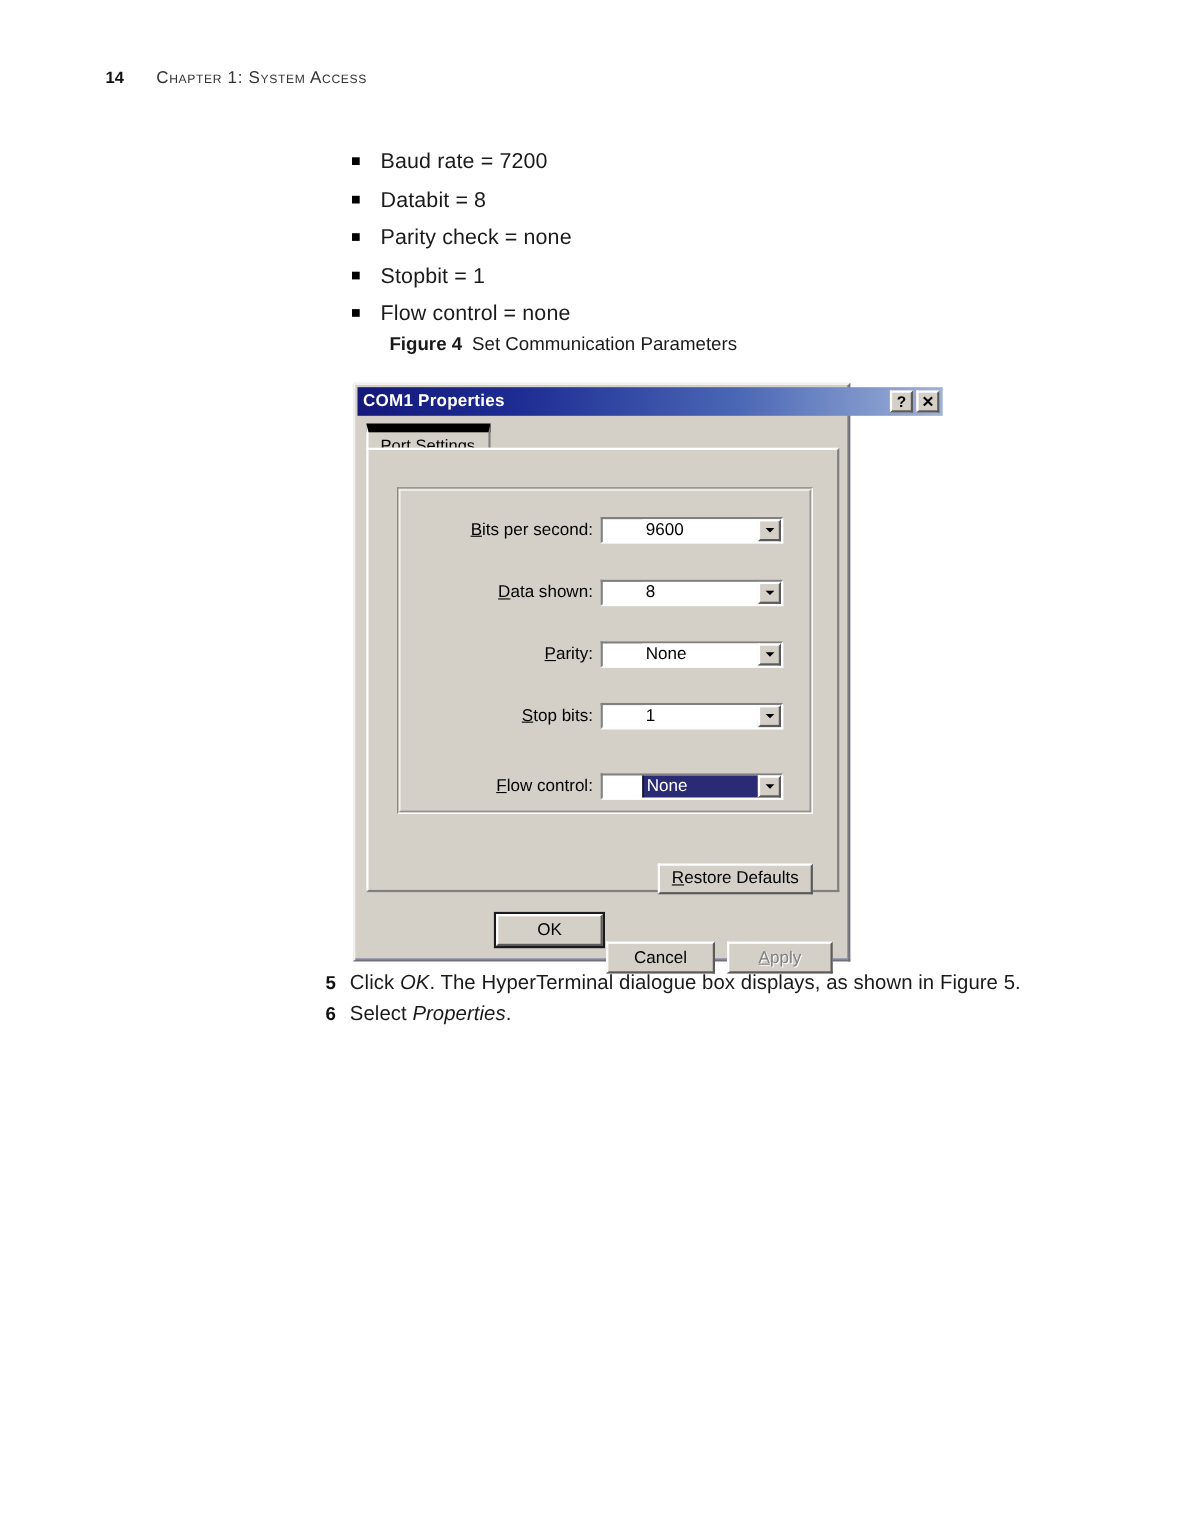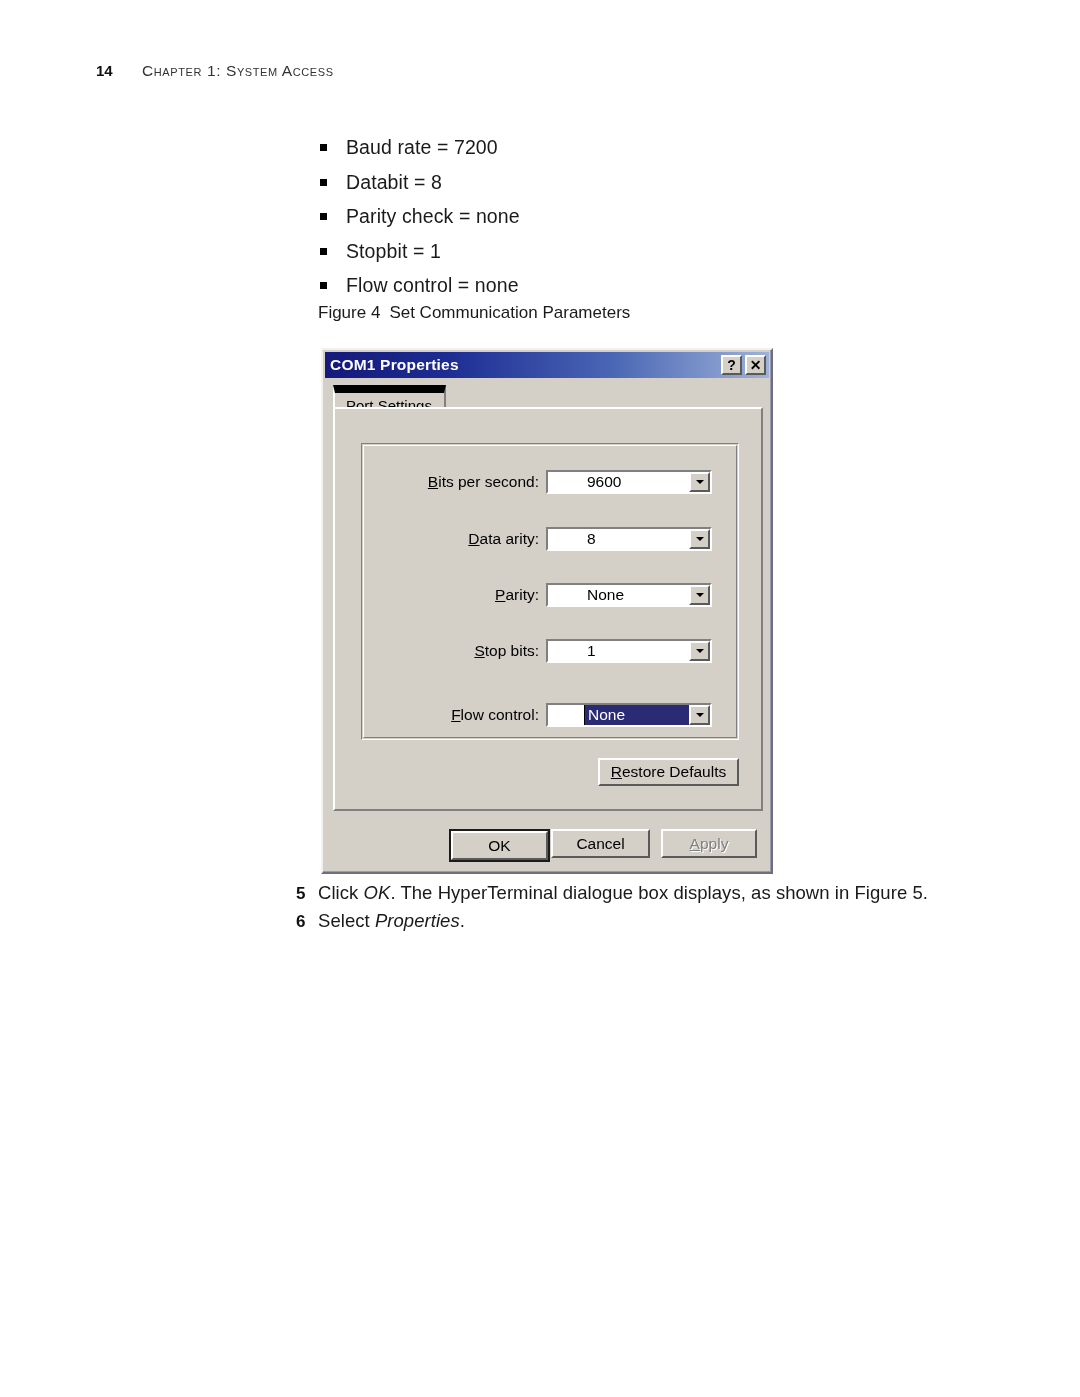--- a/index.html
+++ b/index.html
@@ -74,21 +74,22 @@
 
   
   .figure-caption {
     position: absolute;
     left: 318px;
     top: 303px;
     font-size: 17px;
     color: #1a1a1a;
   }
   .figure-caption b {
-    font-weight: normal;
+    font-weight: bold;
+    margin-left: 36px;
   }
   .figure-caption .cap-text {
     margin-left: 9px;
   }
 
   
   .dialog {
     position: absolute;
     left: 321px;
     top: 348px;
@@ -108,21 +109,21 @@
     border-right: 1px solid #9a9aae;
     border-bottom: 1px solid #9a9aae;
     box-sizing: border-box;
     pointer-events: none;
   }
 
   
   .titlebar {
     position: absolute;
     left: 2px; top: 2px;
-    width: 444px;
+    width: 532px;
     height: 26px;
     background: linear-gradient(to right, #14197a 0%, #1e2d93 28%, #4a67b5 65%, #9fb2d8 100%);
     display: flex;
     align-items: center;
     padding: 0 3px 0 5px;
     box-sizing: border-box;
   }
   .titlebar-text {
     color: #ffffff;
     font-size: 15.5px;
@@ -292,20 +293,21 @@
     border-left: 2px solid #ffffff;
     border-right: 2px solid #5a5a5a;
     border-bottom: 2px solid #5a5a5a;
     box-sizing: border-box;
     font-size: 15.5px;
     color: #000;
     display: flex;
     align-items: center;
     justify-content: center;
     font-family: "Liberation Sans", sans-serif;
+    margin-top: 27px;
   }
   .btn u { text-decoration: underline; }
   .btn-restore {
     position: absolute;
     left: 263px;
     top: 349px;
     width: 141px;
     height: 28px;
   }
 
@@ -436,21 +438,21 @@
         <div class="field-label"><u>B</u><span>its per second:</span></div>
         <div class="combo">
           <div class="combo-value">9600</div>
           <div class="combo-arrow">
               <span class="arrow-glyph"></span>
             </div>
         </div>
       </div>
 
       <div class="field-row" style="top:83px;">
-        <div class="field-label"><u>D</u><span>ata arity:</span></div>
+        <div class="field-label"><u>D</u><span>ata shown:</span></div>
         <div class="combo">
           <div class="combo-value">8</div>
           <div class="combo-arrow">
               <span class="arrow-glyph"></span>
             </div>
         </div>
       </div>
 
       <div class="field-row" style="top:139px;">
         <div class="field-label"><u>P</u><span>arity:</span></div>

